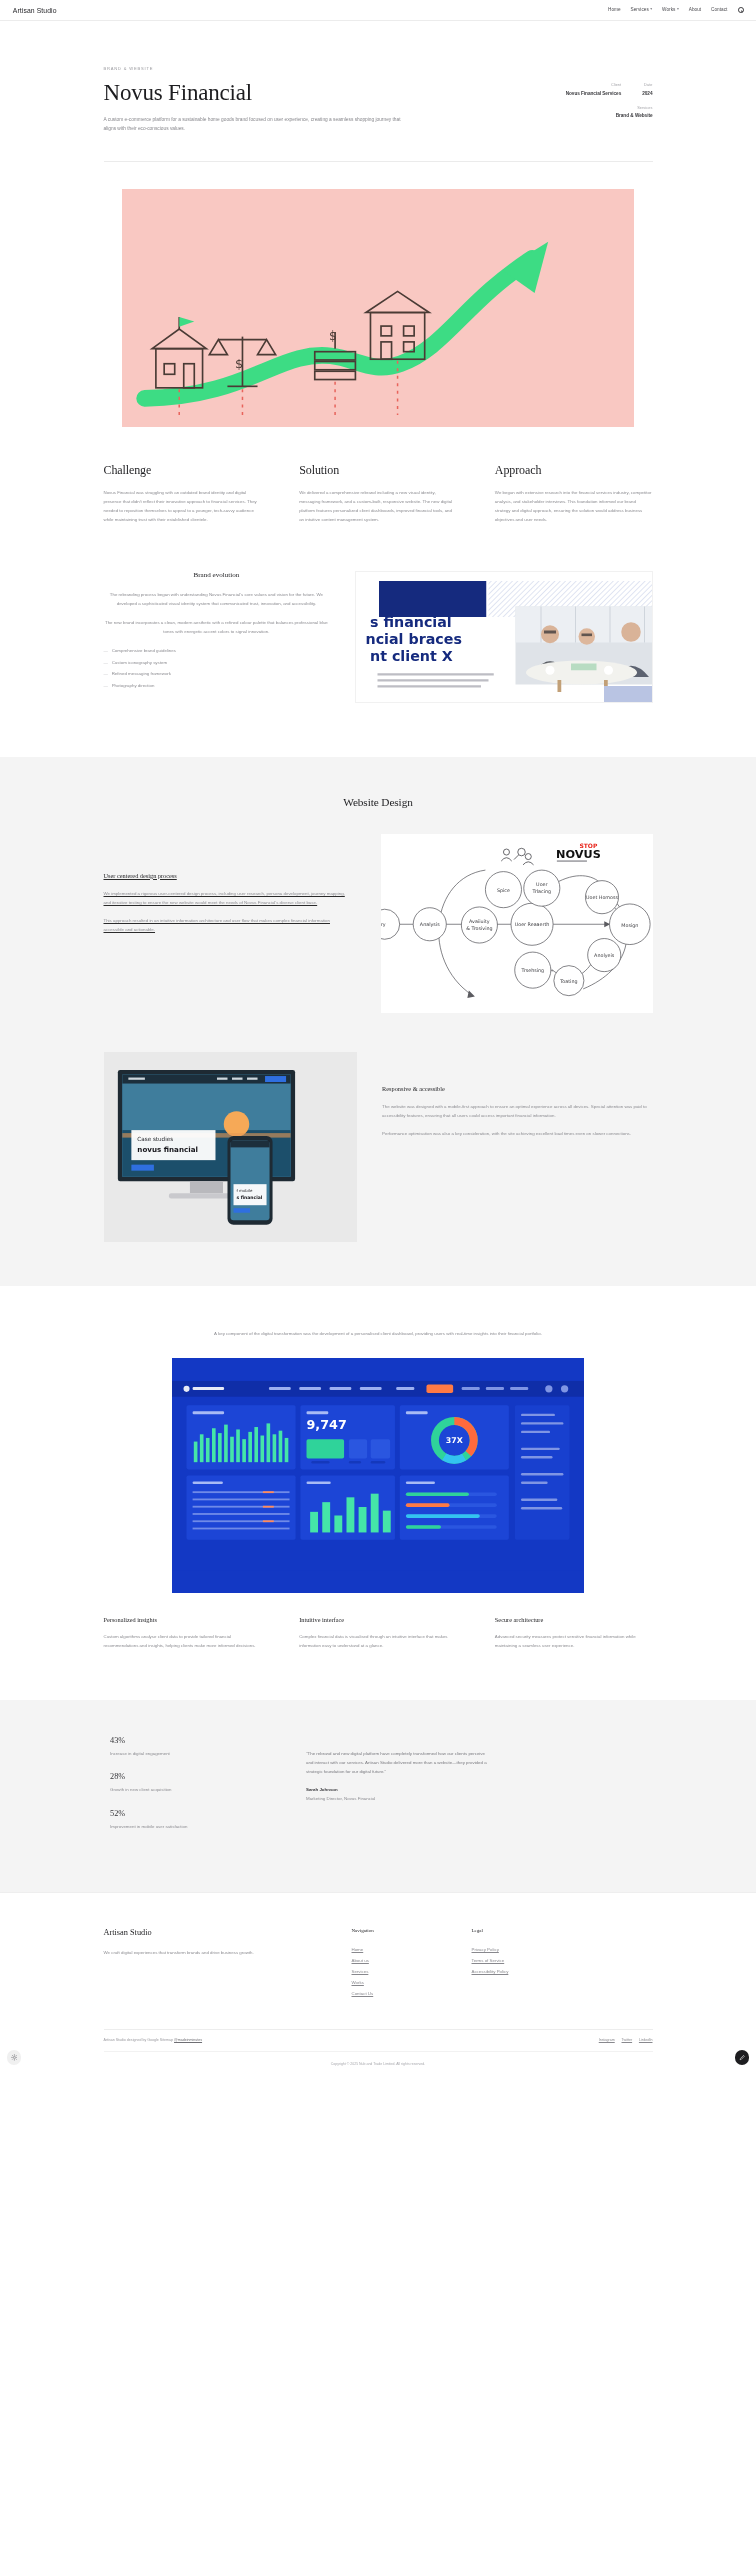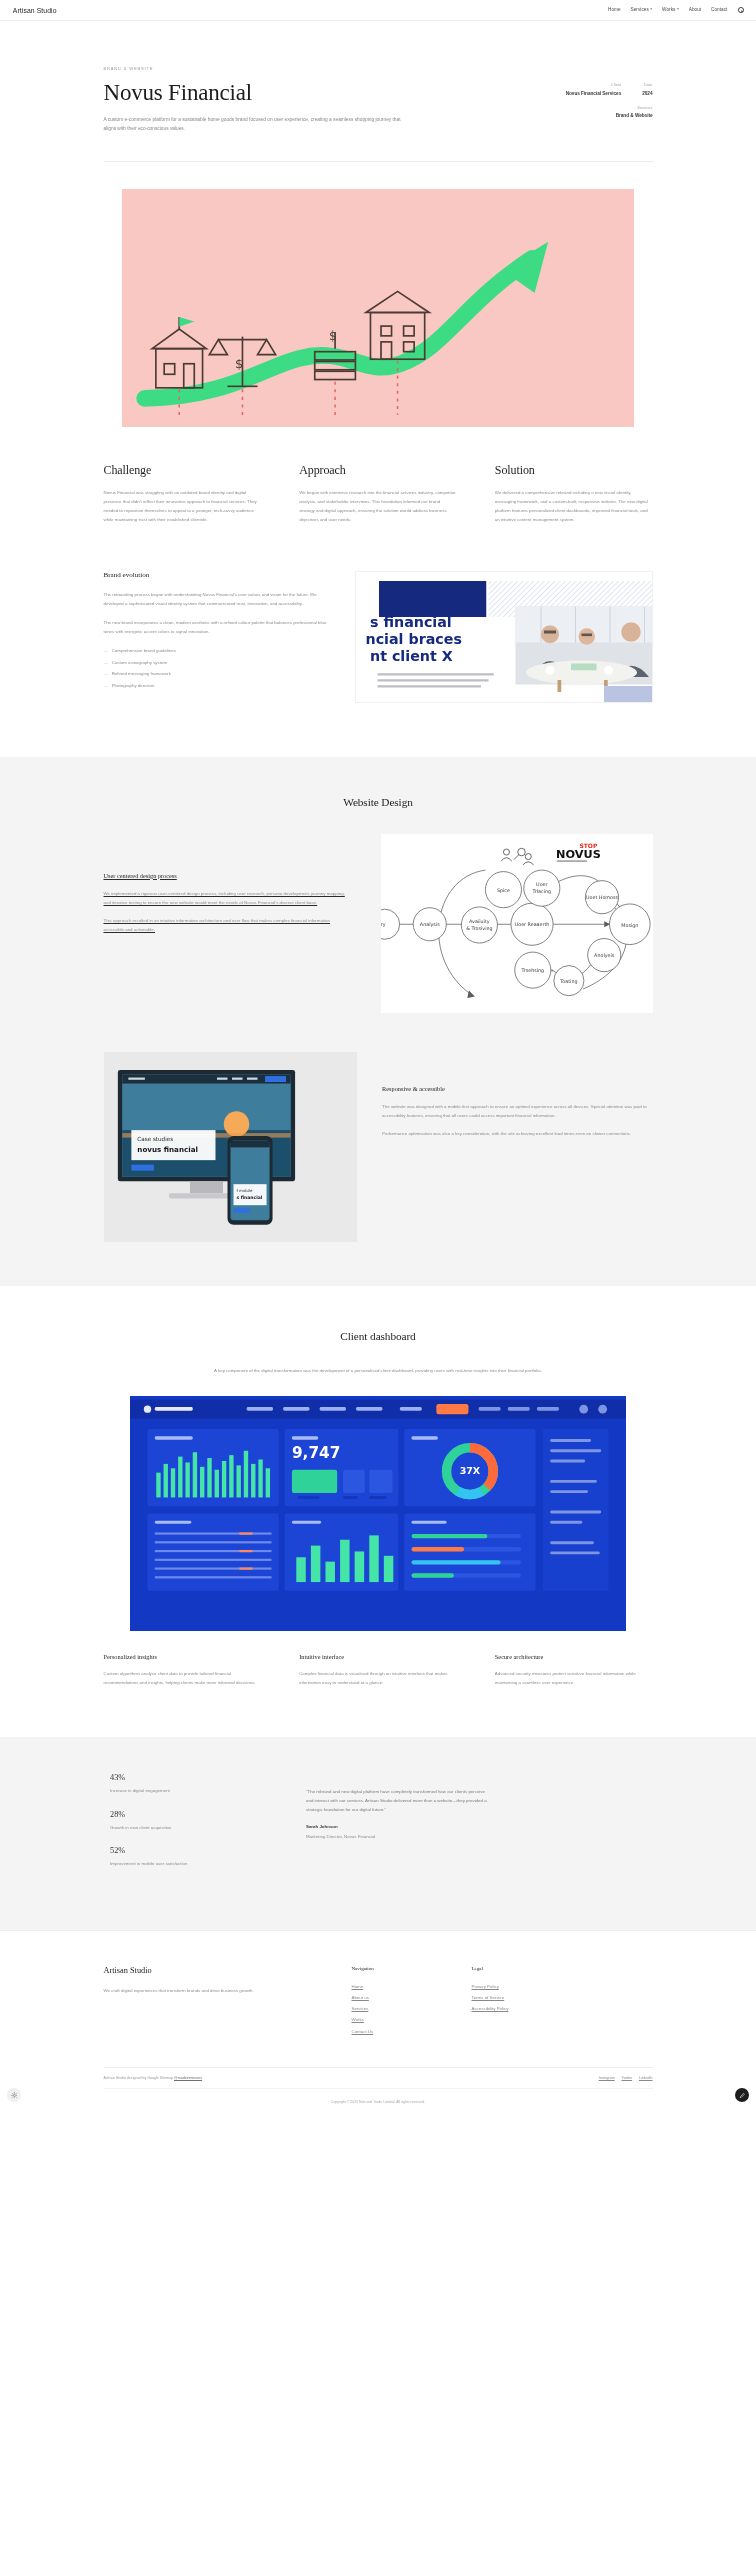--- a/index.html
+++ b/index.html
@@ -90,21 +90,21 @@
     display: flex; gap: 38px; padding: 36px 0 0;
   }
   .col { flex: 1; }
   .col-h {
     font-size: 12px; font-weight: 400; color: #1f1f22;
     margin-bottom: 10.5px; letter-spacing: -0.1px;
   }
   .col-p { font-size: 4.4px; line-height: 2.05; color: #8c8c91; }
 
   
-  .brand-evo { display: flex; gap: 25.6px; padding: 47px 0 54px; align-items: flex-start; }
+  .brand-evo { display: flex; gap: 25.6px; padding: 47px 0 54px; align-items: flex-start; text-align: center; }
   .be-left { width: 226px; }
   .be-h { font-size: 7.1px; font-weight: 400; color: #1f1f22; margin-bottom: 10.5px; }
   .be-p { font-size: 4.4px; line-height: 2.05; color: #8c8c91; margin-bottom: 9.8px; }
   .be-list { list-style: none; margin-top: 3px; }
   .be-list li {
     font-size: 4.4px; color: #8c8c91; line-height: 2.6;
     display: flex; gap: 3.8px;
   }
   .be-dash { color: #b5b5ba; }
   .be-right {
@@ -137,21 +137,21 @@
   .resp-h { font-size: 6.3px; font-weight: 400; color: #1f1f22; margin-bottom: 9.8px; }
   .resp-p { font-size: 4.4px; line-height: 2.05; color: #8c8c91; margin-bottom: 9px; }
 
   
   .dash-section { padding: 44px 0 0; background: #fff; }
   .dash-sub {
     text-align: center; font-size: 4.4px; line-height: 1.95;
     color: #8c8c91; max-width: 421px; margin: 0 auto 19.6px;
   }
   .dash-shot {
-    width: 496px; margin: 0 auto; height: 235px;
+    width: 412px; margin: 0 auto; height: 235px;
     background: #1338c4; position: relative; overflow: hidden;
   }
   .dash-feats { display: flex; gap: 38px; padding: 22.6px 0 50px; }
   .df-h { font-size: 6.3px; font-weight: 400; color: #1f1f22; margin-bottom: 9px; }
   .df-p { font-size: 4.4px; line-height: 2.05; color: #8c8c91; }
 
   
   .results { background: #f4f4f4; padding: 36px 0 47px; }
   .results-h {
     text-align: center; font-size: 11.3px; font-weight: 400;
@@ -308,26 +308,26 @@
       </svg>
     </div>
 
     <div class="container">
       <div class="three-cols">
         <div class="col">
           <h3 class="col-h serif">Challenge</h3>
           <p class="col-p">Novus Financial was struggling with an outdated brand identity and digital presence that didn't reflect their innovative approach to financial services. They needed to reposition themselves to appeal to a younger, tech-savvy audience while maintaining trust with their established clientele.</p>
         </div>
         <div class="col">
+          <h3 class="col-h serif">Solution</h3>
+          <p class="col-p">We delivered a comprehensive rebrand including a new visual identity, messaging framework, and a custom-built, responsive website. The new digital platform features personalized client dashboards, improved financial tools, and an intuitive content management system.</p>
+        </div>
+        <div class="col">
           <h3 class="col-h serif">Approach</h3>
           <p class="col-p">We began with extensive research into the financial services industry, competitor analysis, and stakeholder interviews. This foundation informed our brand strategy and digital approach, ensuring the solution would address business objectives and user needs.</p>
-        </div>
-        <div class="col">
-          <h3 class="col-h serif">Solution</h3>
-          <p class="col-p">We delivered a comprehensive rebrand including a new visual identity, messaging framework, and a custom-built, responsive website. The new digital platform features personalized client dashboards, improved financial tools, and an intuitive content management system.</p>
         </div>
       </div>
     </div>
   </section>
 
   <section class="container brand-evo">
     <div class="be-left">
       <h2 class="be-h serif">Brand evolution</h2>
       <p class="be-p">The rebranding process began with understanding Novus Financial's core values and vision for the future. We developed a sophisticated visual identity system that communicated trust, innovation, and accessibility.</p>
       <p class="be-p">The new brand incorporates a clean, modern aesthetic with a refined colour palette that balances professional blue tones with energetic accent colors to signal innovation.</p>
@@ -529,21 +529,20 @@
         <div class="resp-right">
           <h3 class="resp-h serif">Responsive &amp; accessible</h3>
           <p class="resp-p">The website was designed with a mobile-first approach to ensure an optimal experience across all devices. Special attention was paid to accessibility features, ensuring that all users could access important financial information.</p>
           <p class="resp-p">Performance optimisation was also a key consideration, with the site achieving excellent load times even on slower connections.</p>
         </div>
       </div>
     </div>
   </section>
 
   <section class="dash-section">
-    <h2 class="section-center-h serif">Client dashboard</h2>
     <p class="dash-sub">A key component of the digital transformation was the development of a personalised client dashboard, providing users with real-time insights into their financial portfolio.</p>
 
     <div class="dash-shot">
       <svg viewBox="0 0 680 312" width="100%" height="100%">
         <rect width="680" height="312" fill="#1338c4"></rect>
 
         <rect x="0" y="0" width="680" height="26" fill="#0f2ea8"></rect>
         <g fill="#ffffff" opacity=".9">
           <circle cx="24" cy="13" r="5"></circle>
           <rect x="34" y="10" width="52" height="5" rx="2"></rect>

